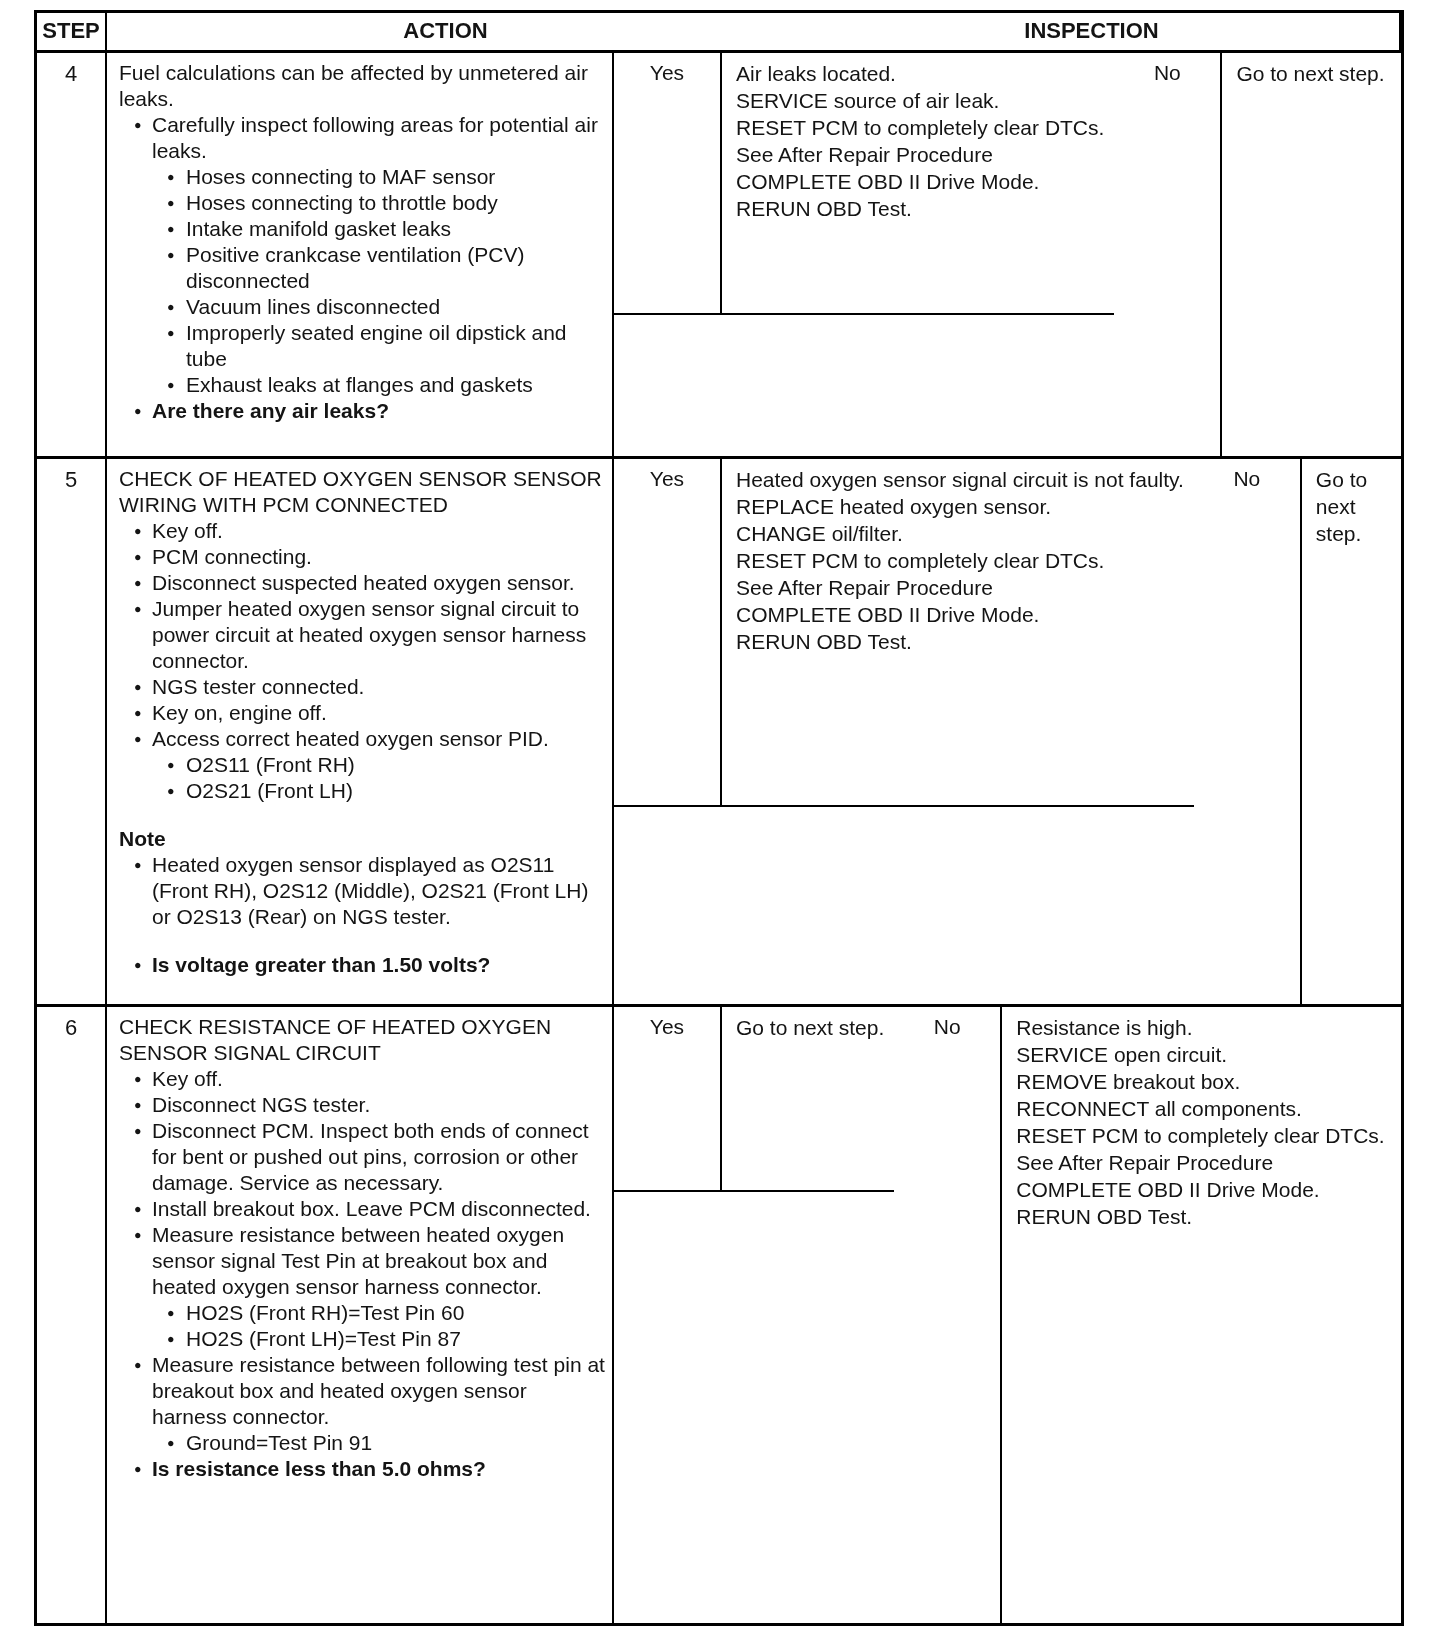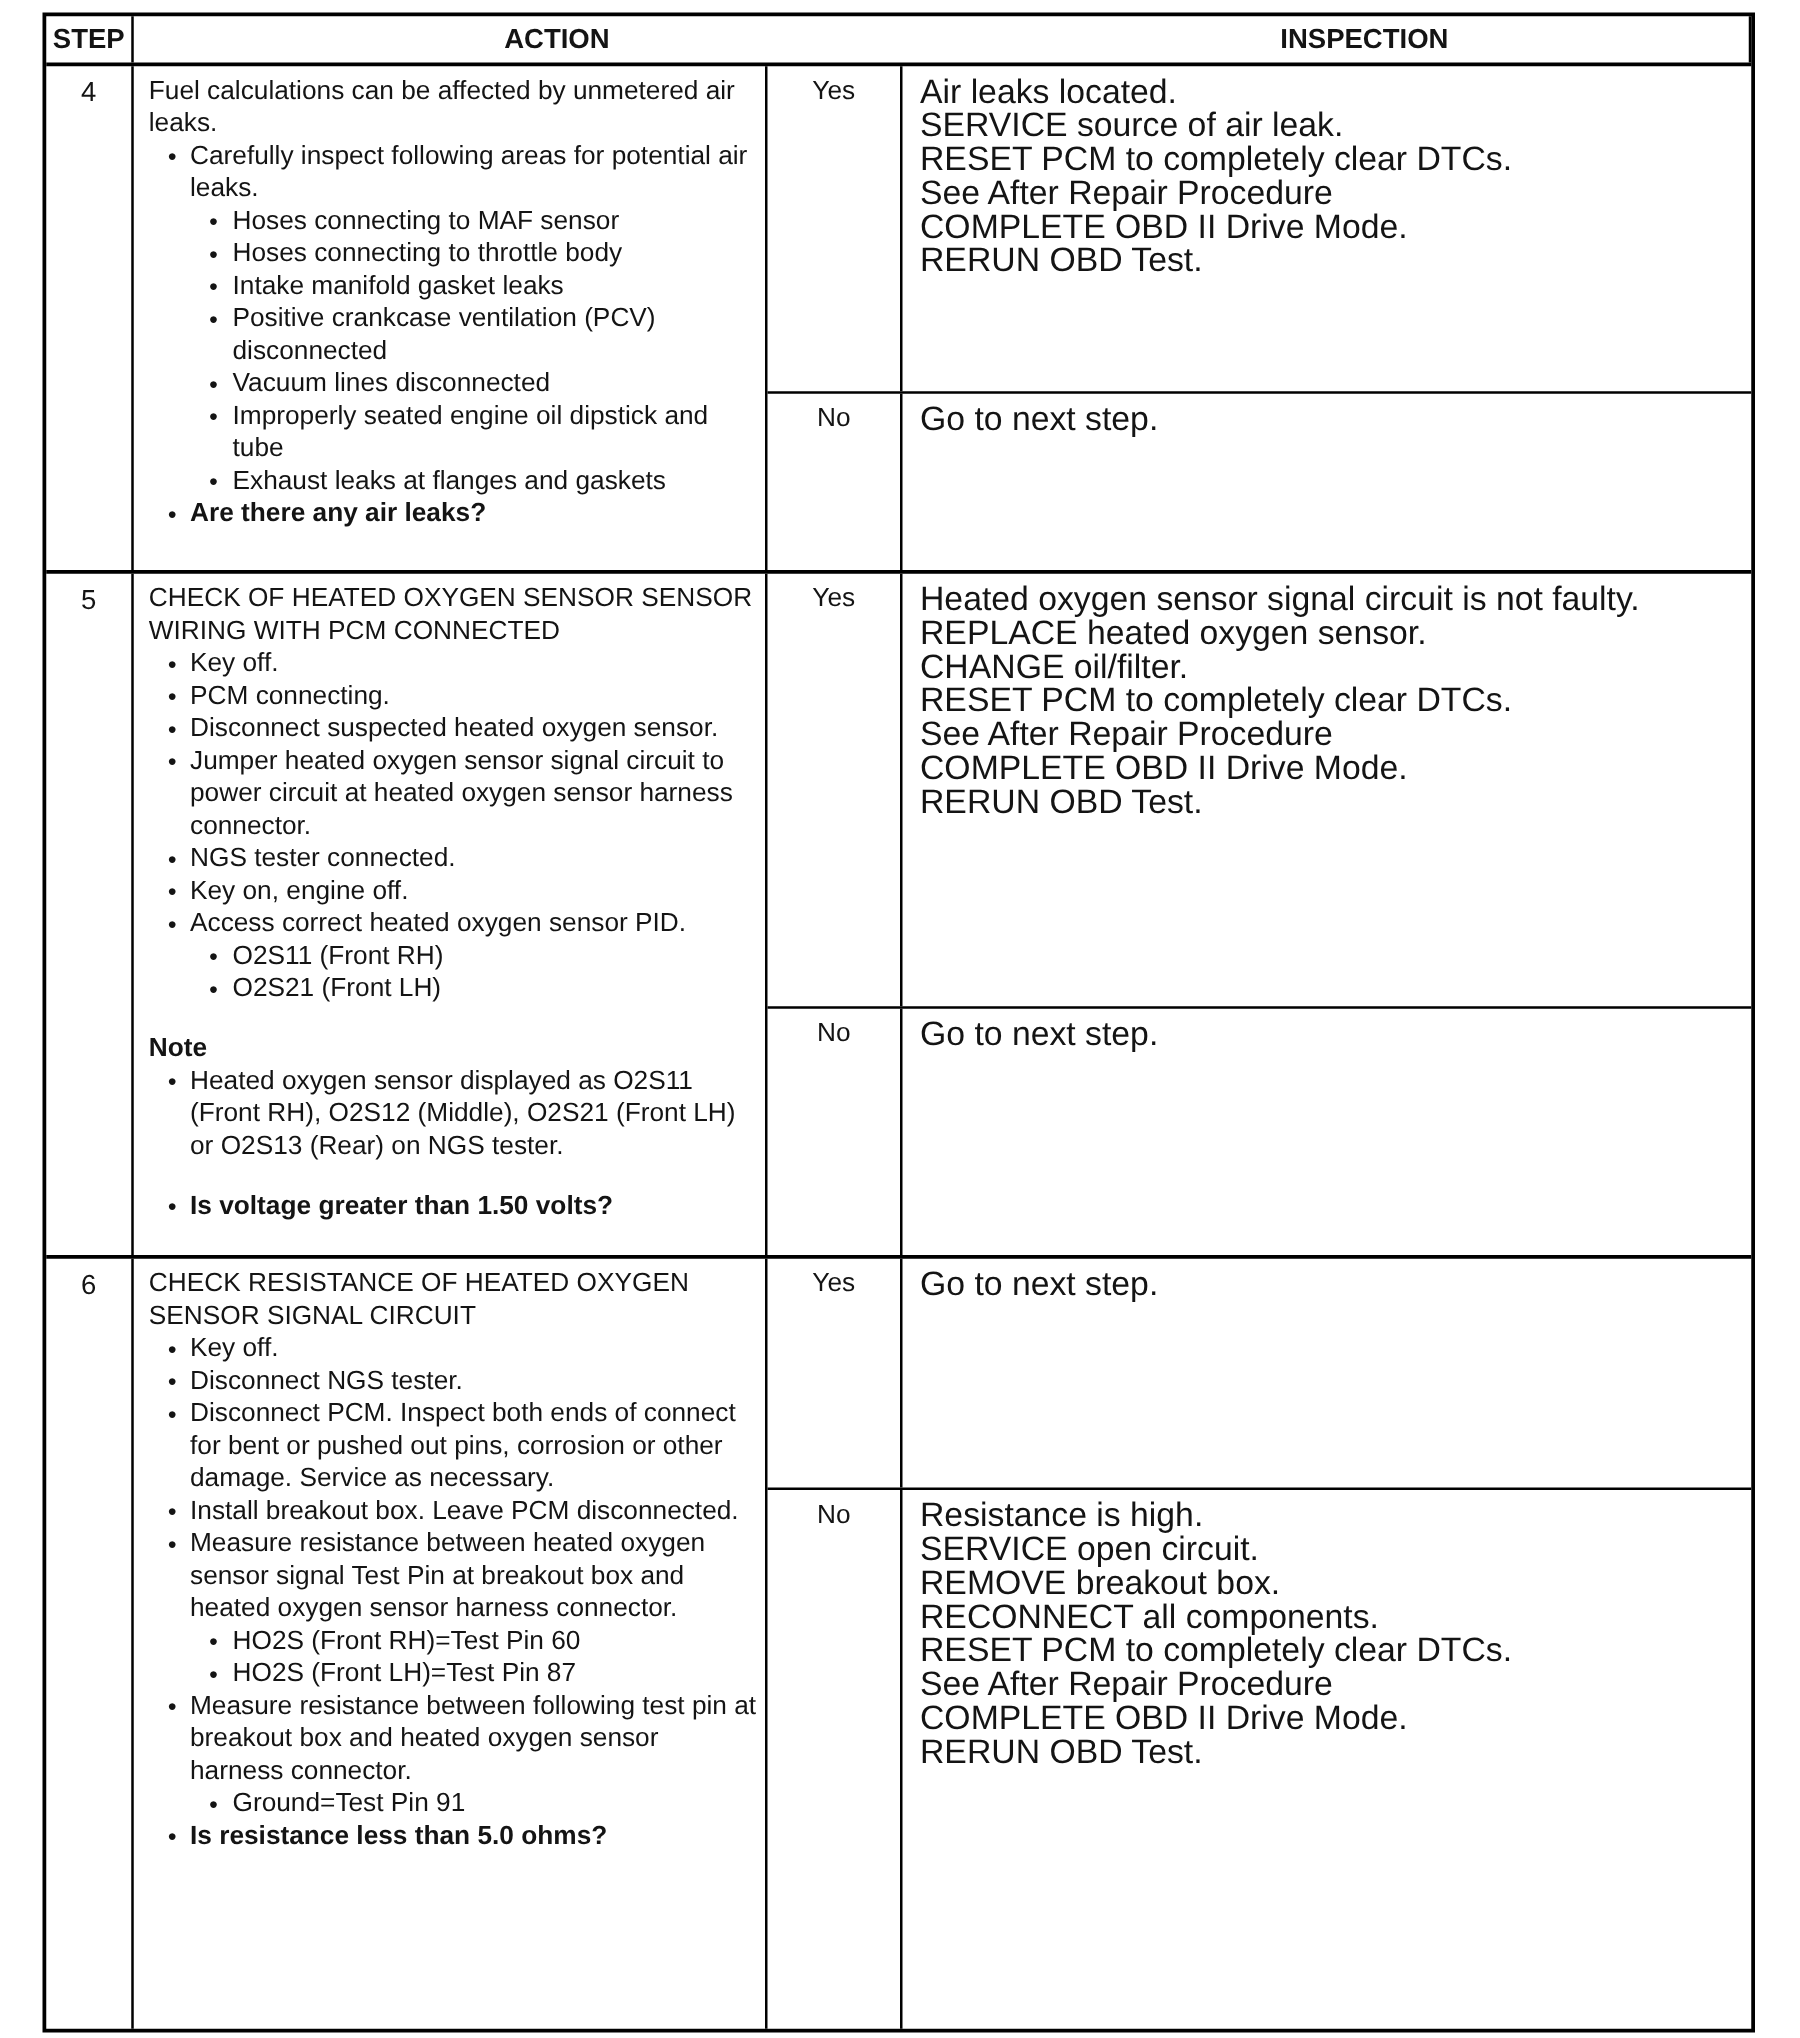--- a/index.html
+++ b/index.html
@@ -58,41 +58,41 @@
     width: 507px;
     border-right: 2px solid #000;
     padding: 7px 6px 5px 12px;
     font-size: 21px;
     line-height: 26px;
     flex: none;
   }
   .results {
     flex: 1;
     display: flex;
-    flex-direction: column;
+    flex-direction: row;
     justify-content: space-between;
   }
   .res {
     display: flex;
     align-items: stretch;
   }
   .res-top { border-bottom: 2px solid #000; flex: none; }
   .res-bottom { flex: 1; }
   .cell-decision {
     width: 108px;
     border-right: 2px solid #000;
     text-align: center;
     padding-top: 8px;
     font-size: 21px;
     flex: none;
   }
   .cell-action {
     flex: 1;
     padding: 7px 10px 7px 14px;
-    font-size: 27px;
+    font-size: 21px;
     line-height: 27px;
   }
 
   
   .line { position: relative; }
   .line.title { }
   .line.b1 { padding-left: 33px; }
   .line.b1 > .bullet { position: absolute; left: 15px; top: 0; line-height: 26px; font-size: 12.5px; }
   .line.b2 { padding-left: 67px; }
   .line.b2 > .bullet { position: absolute; left: 48px; top: 0; line-height: 26px; font-size: 12.5px; }

